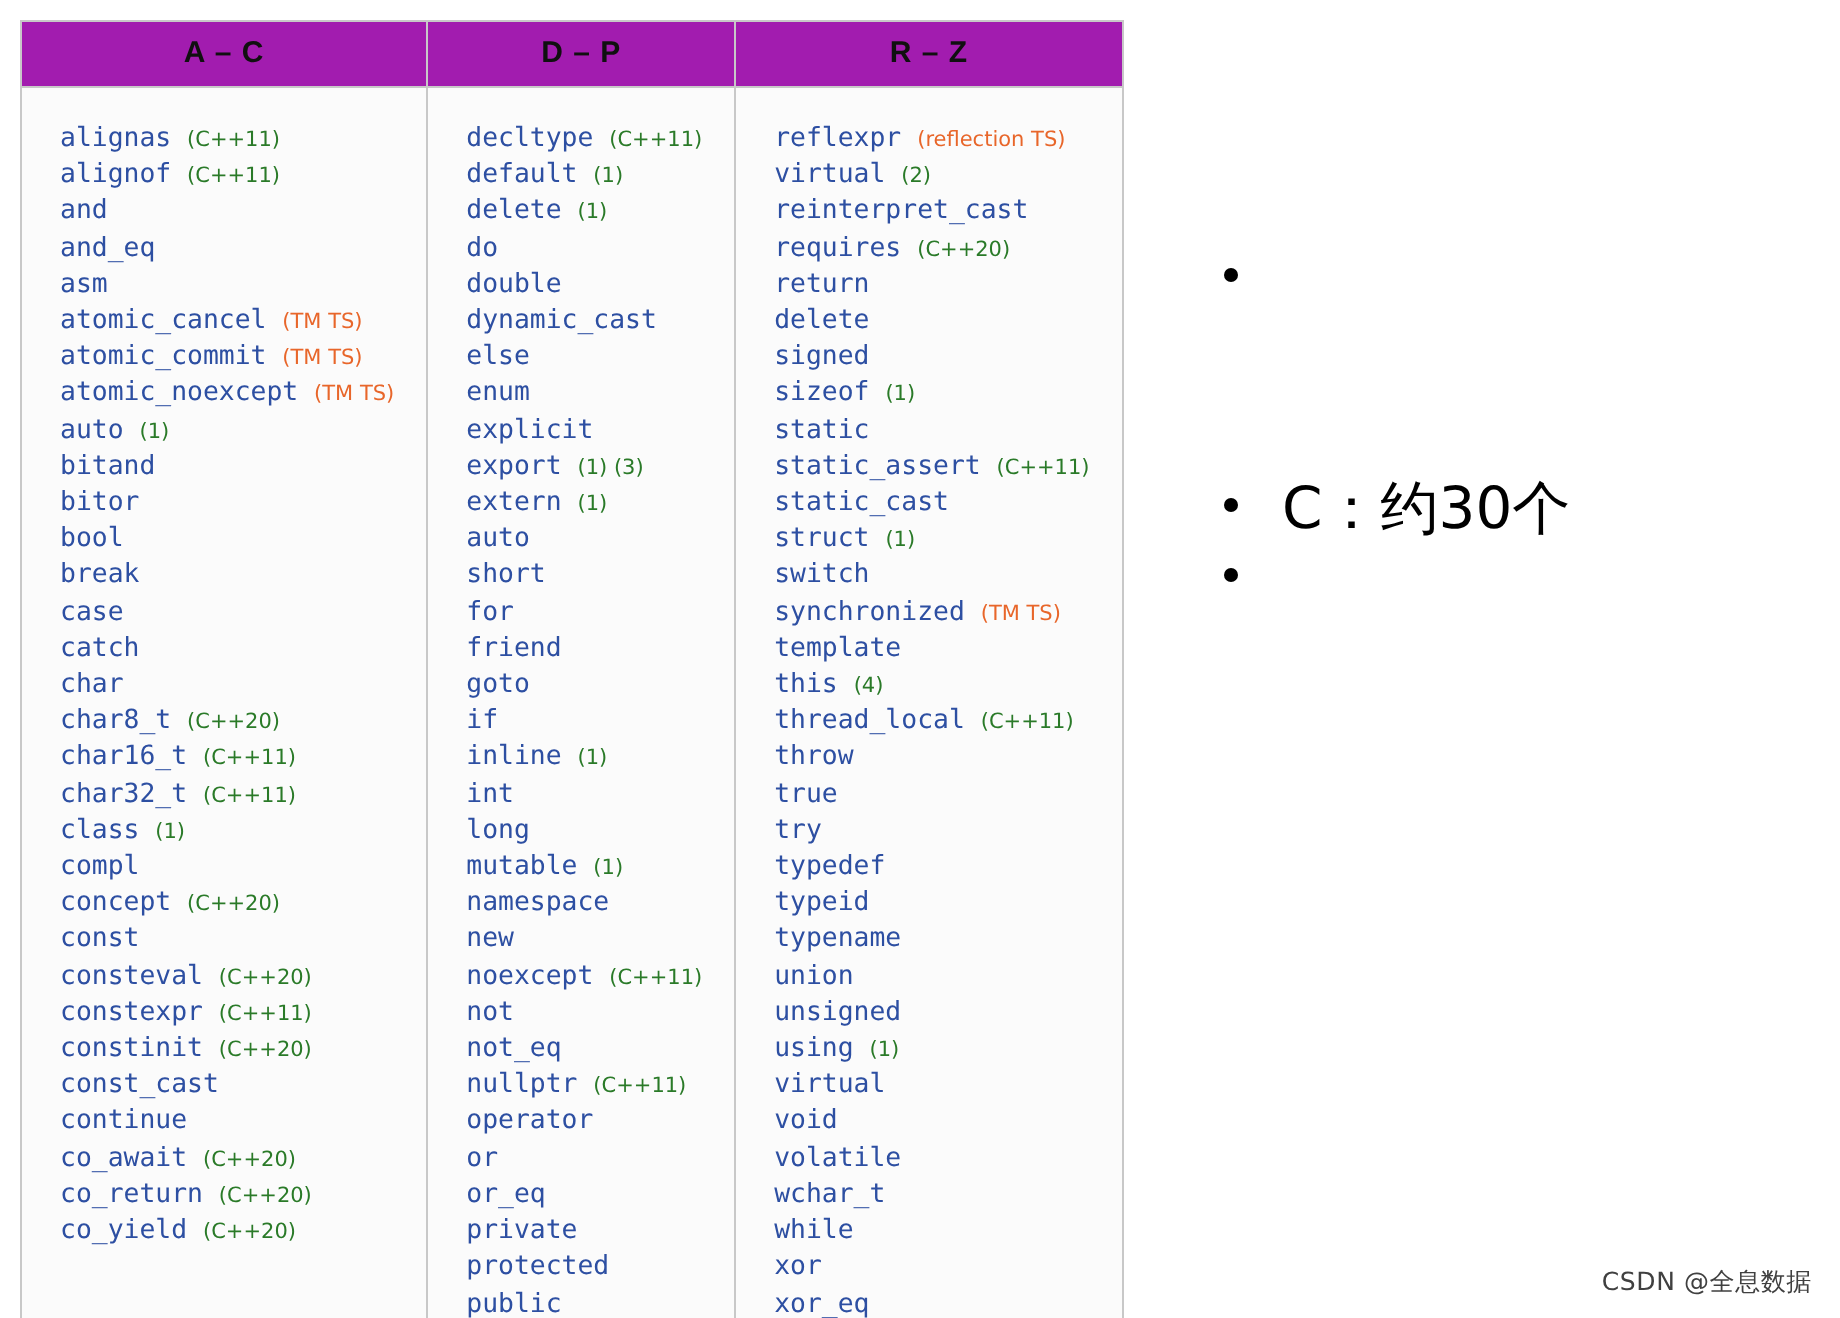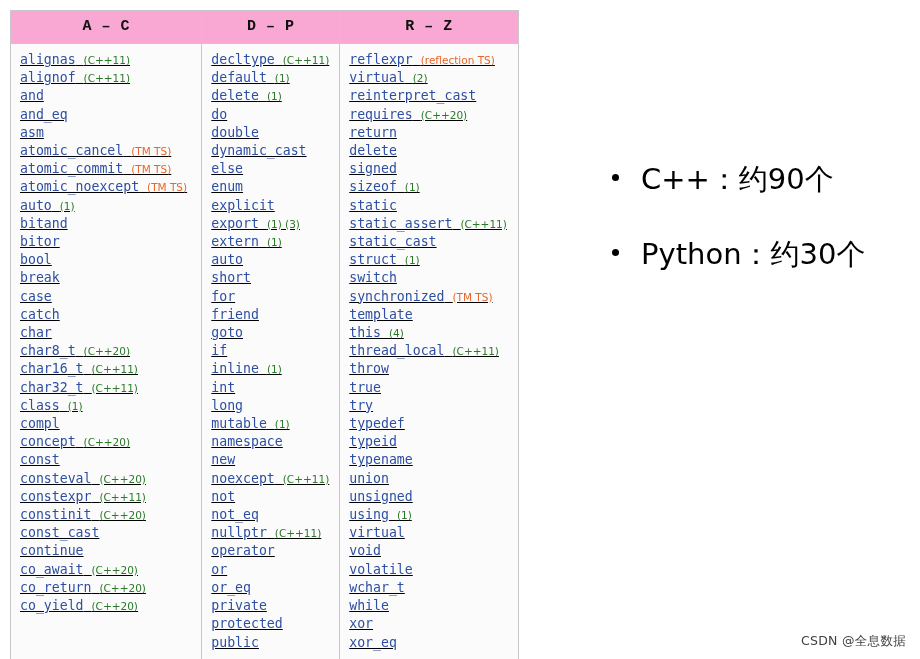--- a/index.html
+++ b/index.html
@@ -21,24 +21,24 @@
     left: 10px;
     top: 10px;
     width: 509px;
     border: 1px solid #c8c8c8;
     border-collapse: separate;
     border-spacing: 0;
     background: #fbfbfb;
     box-sizing: border-box;
   }
   #keyword-table .thead-row th {
-    background: #f9a8d4;
+    background: #a21caf;
     border-bottom: 1px solid #c8c8c8;
     border-right: 1px solid #c8c8c8;
-    font-family: Liberation Mono, monospace;
+    font-family: Liberation Sans, sans-serif;
     font-size: 15px;
     font-weight: bold;
     color: #101010;
     text-align: center;
     padding: 7px 4px 8px 4px;
     letter-spacing: 0.5px;
     margin-top: 16px;
   }
   #keyword-table .thead-row th:last-child { border-right: none; }
 
@@ -49,23 +49,22 @@
     background: #fbfbfb;
   }
   #keyword-table td.kw-cell:last-child { border-right: none; }
 
   .col-a { width: 198px; }
   .col-d { width: 133px; }
   .col-r { width: 177px; }
 
   .kw-list {
     list-style: none;
-    margin: 0;
+    margin: 10px;
     padding: 0;
-    text-decoration: underline;
   }
   .kw-item {
     font-family: "DejaVu Sans Mono", "Liberation Mono", monospace;
     font-size: 13.2px;
     line-height: 18.2px;
     color: #2d4fa2;
     white-space: nowrap;
   }
   .kw-note {
     font-family: "DejaVu Sans", "Liberation Sans", sans-serif;
@@ -242,21 +241,23 @@
             <li class="kw-item"><span>xor_eq</span></li>
           </ul>
       </td>
     </tr>
   </tbody>
 </table>
 
 <ul id="summary-list">
     <li>
       <span class="bullet-dot"></span>
-      <span>C++：约90个</span>
     </li>
     <li>
       <span class="bullet-dot"></span>
-      <span>Python：约30个</span>
+      <span>C：约30个</span>
+    </li>
+    <li>
+      <span class="bullet-dot"></span>
     </li>
   </ul>
 
 <div id="watermark">CSDN @全息数据</div>
 
 </body></html>

